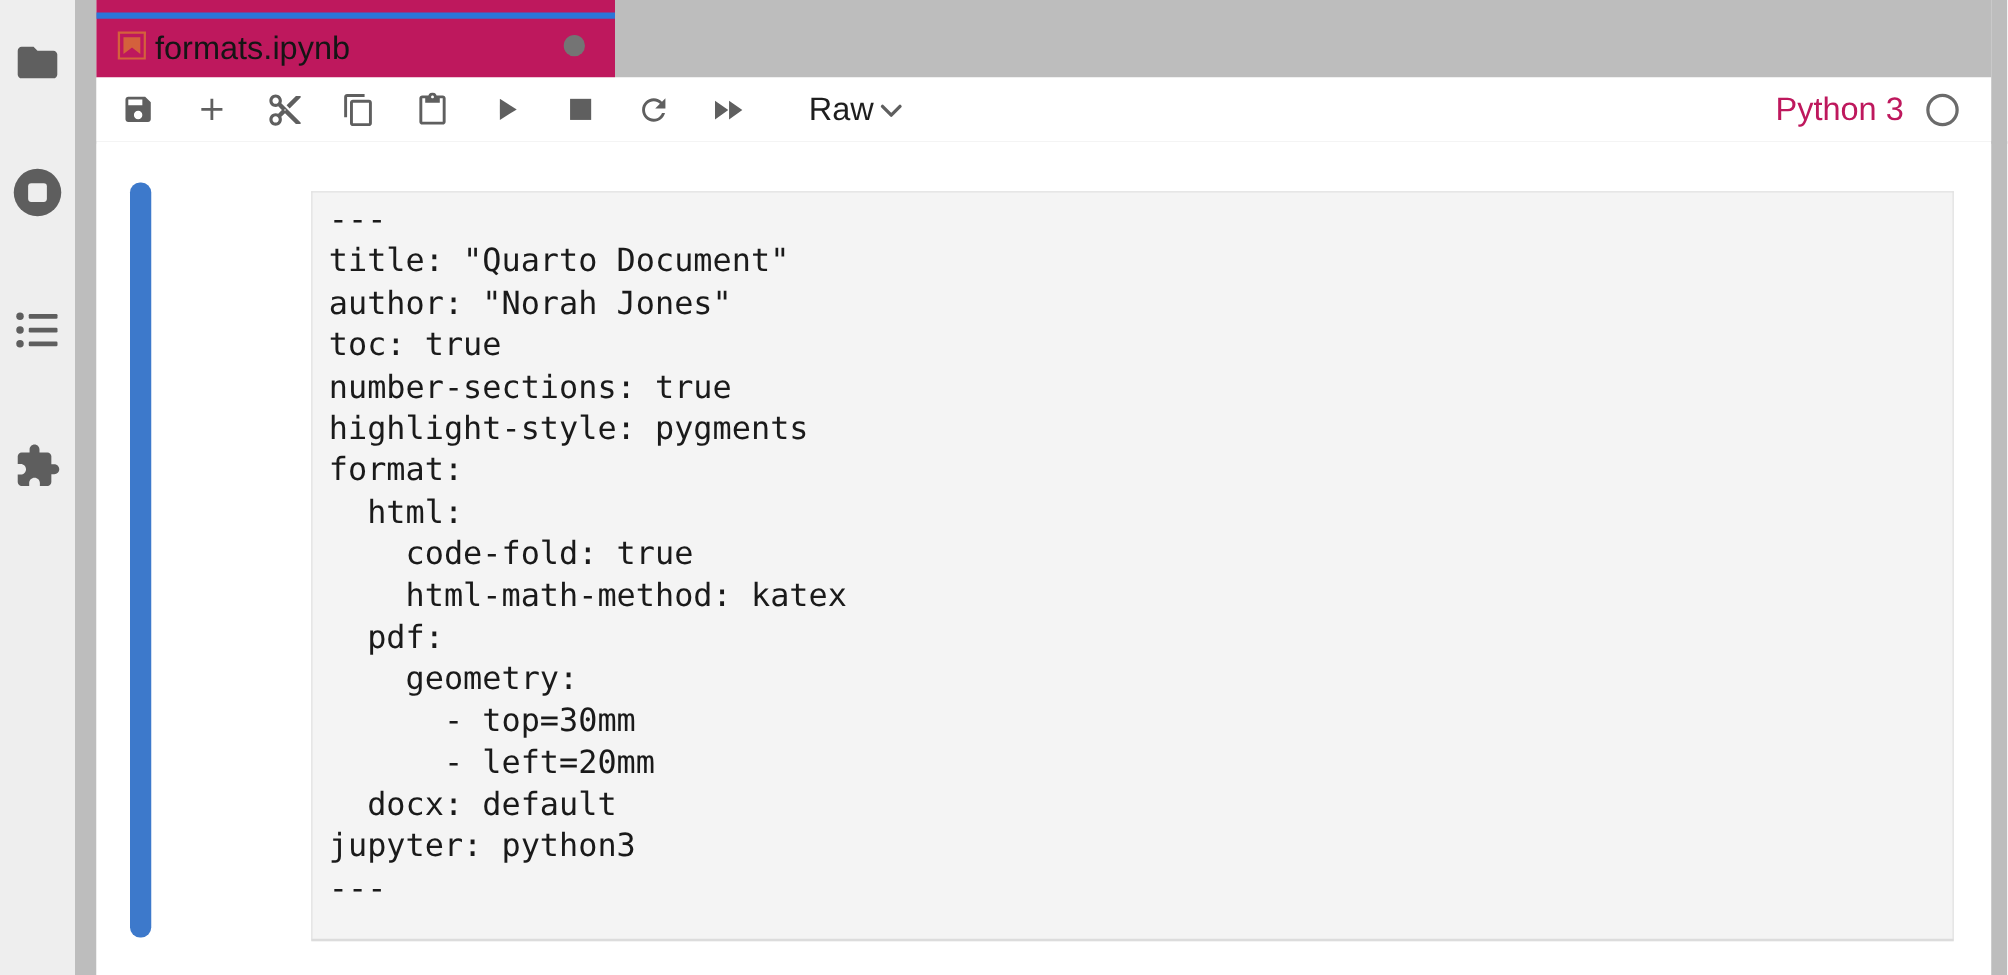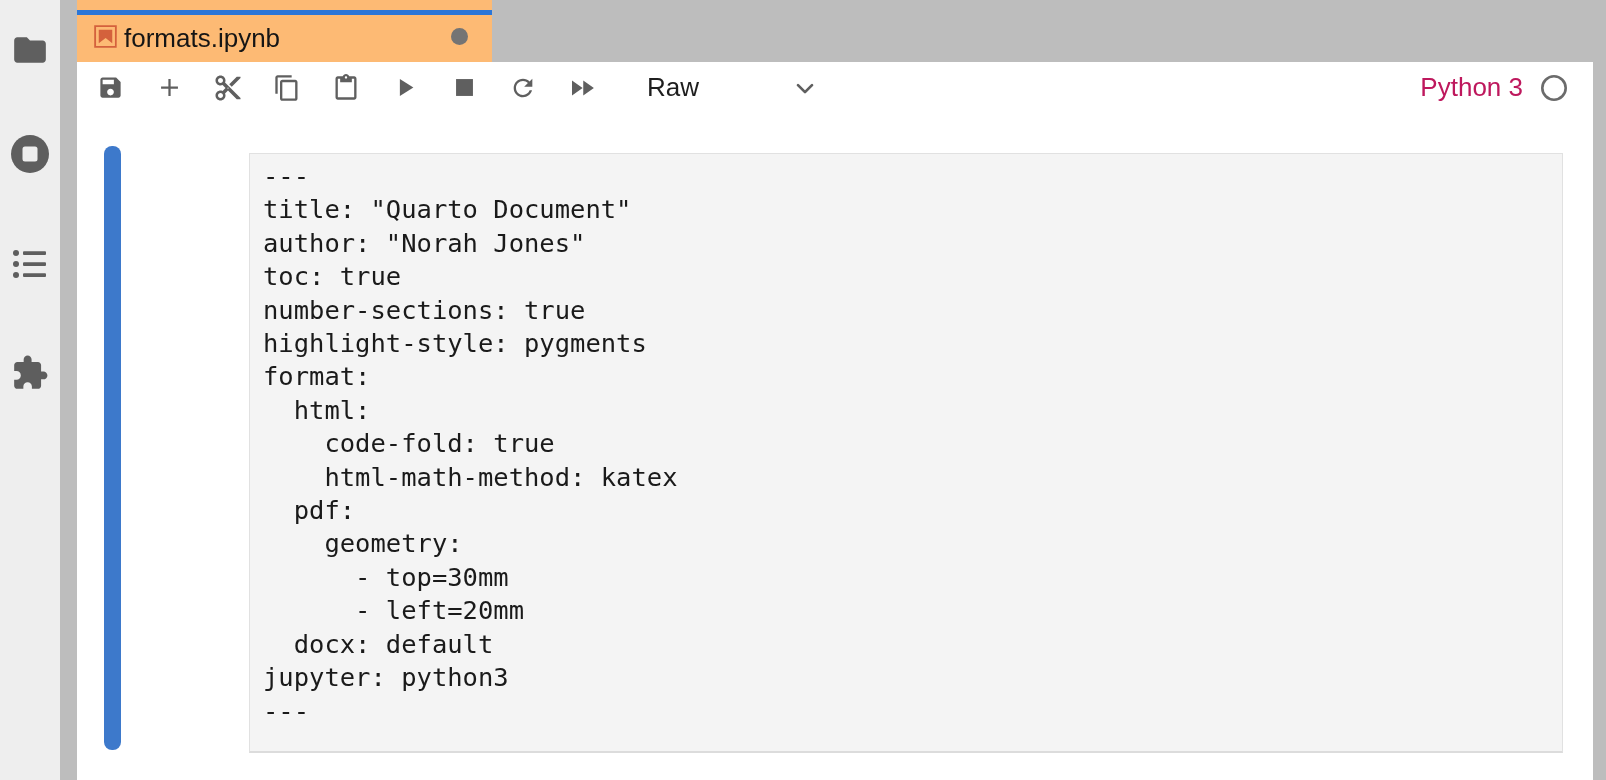--- a/index.html
+++ b/index.html
@@ -8,33 +8,33 @@
 
   
   .sidebar{position:absolute;left:0;top:0;width:60px;height:780px;background:#eeeeee;z-index:4;}
   .side-btn{position:absolute;left:0;width:60px;height:56px;display:flex;align-items:center;
             justify-content:center;background:none;border:none;padding:0;cursor:pointer;}
   .left-strip{position:absolute;left:60px;top:0;width:17px;height:780px;background:#bdbdbd;z-index:3;}
   .right-strip{position:absolute;left:1593px;top:0;width:13px;height:780px;background:#bdbdbd;z-index:3;}
 
   
   .tabbar-rest{position:absolute;left:492px;top:0;width:1101px;height:62px;background:#bdbdbd;}
-  .tab{position:absolute;left:77px;top:0;width:415px;height:62px;background:#fdba74;cursor:pointer;}
+  .tab{position:absolute;left:77px;top:0;width:415px;height:62px;background:#be185d;cursor:pointer;}
   .tab-topline{position:absolute;left:0;top:10px;width:100%;height:5px;background:#2b76d8;}
   .tab-icon{position:absolute;left:15px;top:23px;width:27px;height:27px;}
   .tab-label{position:absolute;left:47px;top:23px;font-size:26px;color:#151515;white-space:nowrap;}
   .tab-dot{position:absolute;left:374px;top:28px;width:17px;height:17px;border-radius:50%;background:#747474;}
 
   
   .toolbar{position:absolute;left:77px;top:62px;width:1516px;height:51px;background:#ffffff;
            border-bottom:2px solid #c2c2c2;display:flex;align-items:center;box-sizing:content-box;
            padding-left:15px;}
   .tb-btn{width:36px;height:40px;margin-right:23px;display:flex;align-items:center;justify-content:center;
           background:none;border:none;padding:0;cursor:pointer;flex:0 0 auto;}
-  .celltype{display:flex;align-items:center;justify-content:space-between;width:172px;margin-left:24px;
+  .celltype{display:flex;align-items:center;width:172px;margin-left:24px;
             background:none;border:none;padding:0;cursor:pointer;flex:0 0 auto;}
   .celltype-label{font-size:26px;color:#1e1e1e;}
   .kernel{margin-left:auto;display:flex;align-items:center;padding-right:40px;}
   .kernel-name{font-size:26px;color:#be185d;margin-right:17px;cursor:pointer;}
 
   
   .content{position:absolute;left:77px;top:113px;width:1516px;height:667px;background:#ffffff;}
   .collapser{position:absolute;left:27px;top:33px;width:17px;height:604px;background:#3d79cb;
              border-radius:8px;cursor:pointer;}
   .editor{position:absolute;left:172px;top:40px;width:1312px;height:597px;background:#f4f4f4;

